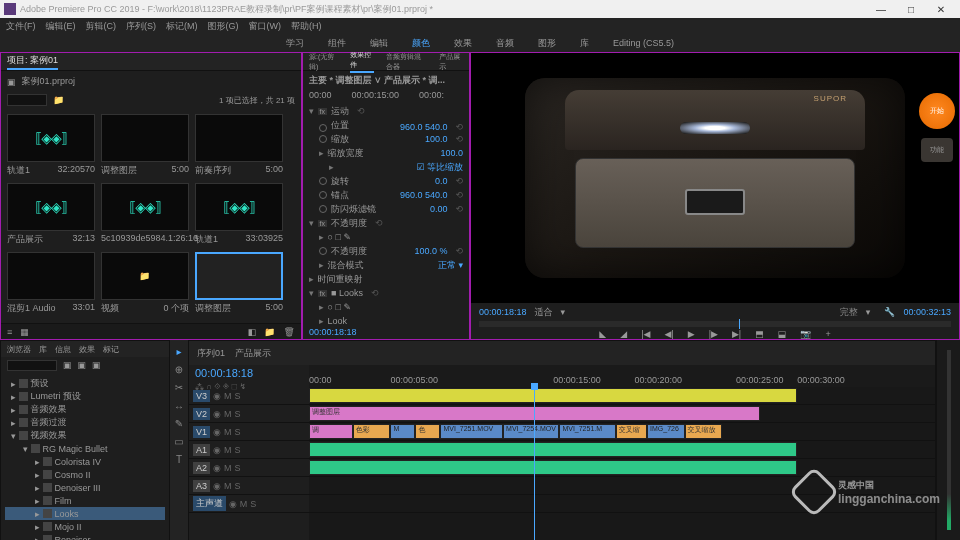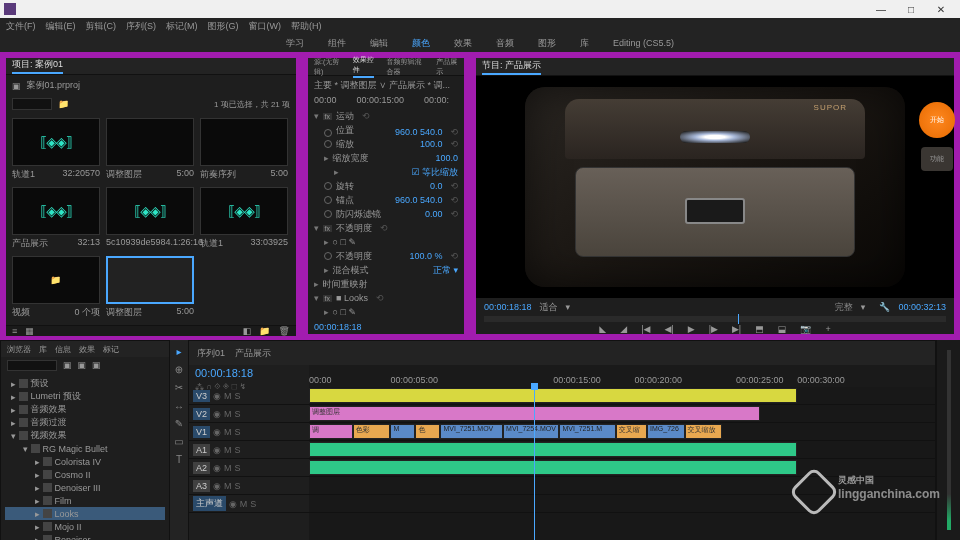--- a/index.html
+++ b/index.html
@@ -5,21 +5,21 @@
 *{margin:0;padding:0;box-sizing:border-box;font-family:"Microsoft YaHei",Arial,sans-serif;font-size:9px;color:#999;}
 body{background:#1a1a1a;width:960px;height:540px;overflow:hidden;position:relative;}
 .titlebar{height:18px;background:#f0f0f0;display:flex;align-items:center;padding:0 4px;color:#333;}
 .titlebar .icon{width:12px;height:12px;background:#5a3a7a;margin-right:4px;}
 .titlebar .spacer{flex:1;}
 .titlebar .wbtn{width:30px;text-align:center;color:#333;font-size:10px;}
 .menubar{height:16px;background:#232323;display:flex;align-items:center;padding:0 6px;gap:10px;color:#bbb;}
 .workspacebar{height:18px;background:#232323;display:flex;align-items:center;justify-content:center;gap:24px;color:#888;position:relative;}
 .workspacebar span.active{color:#4aa8ff;}
 .main{display:flex;height:288px;}
-.panel{background:#1e1e1e;border:6px solid #a21caf;display:flex;flex-direction:column;}
+.panel{background:#1e1e1e;border:1px solid #a21caf;display:flex;flex-direction:column;}
 .tabrow{height:18px;background:#232323;display:flex;align-items:center;padding:0 6px;gap:12px;border-bottom:1px solid #111;}
 .tabrow span.active{color:#ddd;border-bottom:2px solid #4aa8ff;padding-bottom:1px;}
 .project{width:302px;}
 .bins{flex:1;padding:6px;display:flex;flex-wrap:wrap;gap:6px;align-content:flex-start;position:relative;}
 .bin{width:88px;}
 .thumb{width:88px;height:48px;background:#0a0a0a;border:1px solid #333;display:flex;align-items:center;justify-content:center;}
 .thumb.sel{border:2px solid #4aa8ff;background:#222;}
 .wave{color:#2ee6c6;font-size:14px;letter-spacing:-1px;}
 .binlabel{display:flex;justify-content:space-between;margin-top:2px;color:#888;font-size:8px;}
 .proj-foot{height:16px;background:#1a1a1a;display:flex;align-items:center;padding:0 6px;gap:8px;border-top:1px solid #111;}
@@ -77,29 +77,30 @@
 .clip{position:absolute;top:1px;height:15px;border:1px solid #222;font-size:7px;padding:0 2px;overflow:hidden;white-space:nowrap;}
 .clip.yellow{background:#d8d840;color:#333;}
 .clip.pink{background:#d878c8;color:#333;}
 .clip.blue{background:#5a8ac8;color:#222;}
 .clip.green{background:#2ec888;color:#222;}
 .clip.orange{background:#e8a850;color:#333;}
 .playhead{position:absolute;left:36%;top:0;bottom:0;width:1px;background:#4aa8ff;z-index:5;}
 .playhead::before{content:"";position:absolute;top:-4px;left:-3px;width:7px;height:7px;background:#4aa8ff;}
 .meters{width:24px;background:#1a1a1a;border-left:1px solid #111;}
 .meter{width:4px;height:180px;background:linear-gradient(180deg,#333 80%,#2a6 95%);margin:10px auto;}
-.watermark{position:absolute;right:20px;bottom:30px;font-size:22px;color:rgba(255,255,255,0.7);font-weight:bold;display:flex;gap:6px;pointer-events:none;}
+.watermark{position:absolute;right:20px;bottom:30px;font-size:22px;color:rgba(255,255,255,0.7);font-weight:bold;display:flex;align-items:center;gap:6px;pointer-events:none;}
 .watermark .logo{width:36px;height:36px;border:3px solid rgba(255,255,255,0.7);border-radius:8px;transform:rotate(45deg);}
 .watermark small{font-size:12px;display:block;color:rgba(255,255,255,0.5);}
 </style>
 </head>
 <body>
 
 <div class="titlebar">
   <div class="icon"></div>
+  <span>Adobe Premiere Pro CC 2019 - F:\work\2018\1123PRAE教程录制\pr\PF案例课程素材\pr\案例01.prproj *</span>
   <div class="spacer"></div>
   <div class="wbtn">—</div>
   <div class="wbtn">□</div>
   <div class="wbtn">✕</div>
 </div>
 
 <div class="menubar" id="menubar">
     <span>文件(F)</span>
     <span>编辑(E)</span>
     <span>剪辑(C)</span>
@@ -180,20 +181,27 @@
         <div class="bin">
           <div class="thumb ">
             <span class="wave">⟦◈◈⟧</span>
           </div>
           <div class="binlabel">
             <span>轨道1</span>
             <span>33:03925</span>
           </div>
         </div>
         <div class="bin">
+          <div class="thumb "></div>
+          <div class="binlabel">
+            <span>混剪1 Audio</span>
+            <span>33:01</span>
+          </div>
+        </div>
+        <div class="bin">
           <div class="thumb ">
             <span>📁</span>
           </div>
           <div class="binlabel">
             <span>视频</span>
             <span>0 个项</span>
           </div>
         </div>
         <div class="bin">
           <div class="thumb sel"></div>
@@ -212,21 +220,21 @@
     </div>
   </div>
 
   <div class="panel effects">
     <div class="tabrow" id="efftabs">
         <span style="font-size: 7px;">源:(无剪辑)</span>
         <span class="active" style="font-size: 7px;">效果控件</span>
         <span style="font-size: 7px;">音频剪辑混合器</span>
         <span style="font-size: 7px;">产品展示</span>
       </div>
-    <div style="padding:3px 6px;font-size:8px;color:#888;display:flex;">
+    <div style="padding:3px 6px;font-size:8px;color:#888;display:flex;font-weight:bold;">
       <span>主要 * 调整图层 ∨ 产品展示 * 调...</span>
     </div>
     <div style="display:flex;font-size:7px;padding:0 6px;gap:20px;color:#555;" id="effruler">
         <span>00:00</span>
         <span>00:00:15:00</span>
         <span>00:00:</span>
       </div>
     <div class="eff-body" id="effbody">
         <div class="eff-row" style="padding-left: 0px;">
           <span class="tri">▾</span>
@@ -313,23 +321,20 @@
           <span class="tri">▸</span>
           <span>Look</span>
         </div>
       </div>
     <div style="height:14px;padding:0 6px;display:flex;align-items:center;">
       <span class="tc">00:00:18:18</span>
     </div>
   </div>
 
   <div class="panel program">
-    <div class="tabrow">
-        <span class="active">节目: 产品展示</span>
-      </div>
     <div class="monitor">
       <div class="cooker">
         <div class="cooker-top">
           <div class="brand">SUPOR</div>
           <div class="light"></div>
         </div>
         <div class="panel-front">
           <div class="display"></div>
         </div>
         <div class="btn-orange">开始</div>

